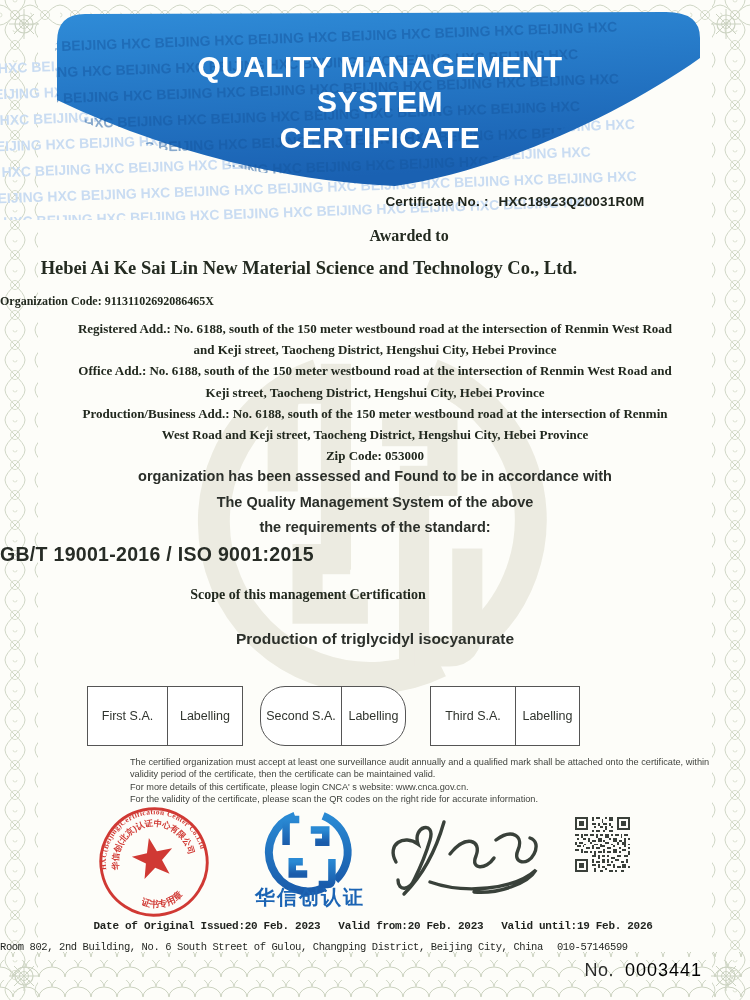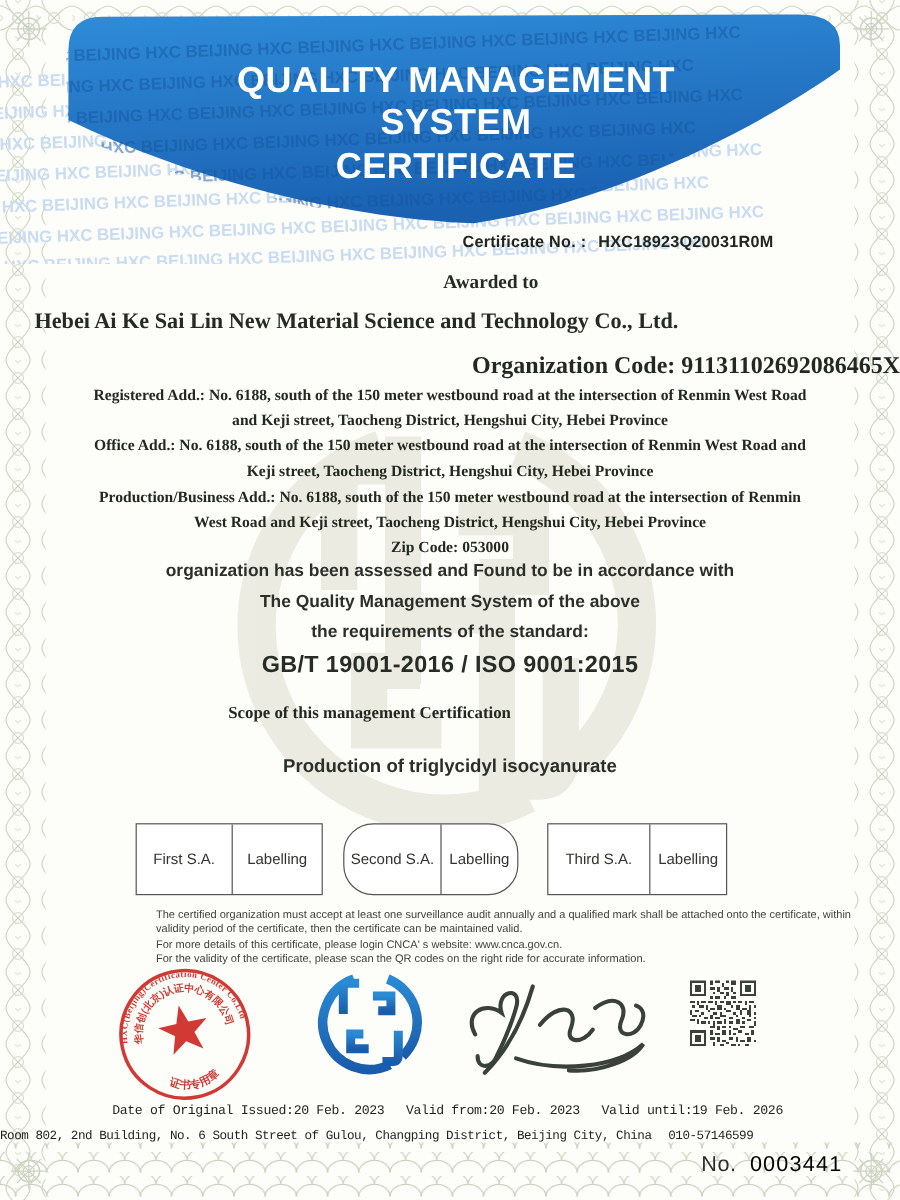--- a/index.html
+++ b/index.html
@@ -10,36 +10,36 @@
 
   
   #header-svg{left:0;top:0;}
 
   
   .certno{top:194px;left:330px;width:370px;text-align:center;font-size:13.5px;font-weight:bold;
           letter-spacing:.2px;color:#20261d;}
   .certno .val{margin-left:10px;}
   .awarded{top:227px;left:0;width:750px;text-align:center;font-family:"Liberation Serif",serif;
            font-weight:bold;font-size:16px;color:#242b21;padding-left:34px;}
-  .company{top:258px;left:0;width:594px;text-align:center;font-family:"Liberation Serif",serif;
+  .company{top:258px;left:12px;width:594px;text-align:center;font-family:"Liberation Serif",serif;
            font-weight:bold;font-size:18.5px;color:#242b21;}
-  .orgcode{top:294px;left:0;width:750px;text-align:right;font-family:"Liberation Serif",serif;
-           font-weight:bold;font-size:20px;}
+  .orgcode{top:294px;left:0;width:750px;text-align:left;font-family:"Liberation Serif",serif;
+           font-weight:bold;font-size:12px;}
   .addresses{top:318px;left:75px;width:600px;text-align:center;font-family:"Liberation Serif",serif;
              font-weight:bold;font-size:13px;line-height:21.2px;}
   .statement{top:464px;left:95px;width:560px;text-align:center;font-weight:bold;font-size:14.5px;
              line-height:25.5px;color:#2b2f2a;}
-  .standard{top:543px;left:0;width:750px;text-align:center;font-weight:bold;font-size:19.5px;
+  .standard{top:543px;left:0;width:750px;text-align:left;font-weight:bold;font-size:19.5px;
             letter-spacing:.3px;color:#272c26;}
   .scope-label{top:587px;left:0;width:616px;text-align:center;font-family:"Liberation Serif",serif;
                font-weight:bold;font-size:14px;}
   .scope-value{top:630px;left:0;width:750px;text-align:center;font-weight:bold;font-size:15.5px;color:#2b2f2a;}
 
   
-  .audit-row{top:686px;left:113px;display:flex;}
+  .audit-row{top:686px;left:87px;display:flex;}
   .audit-group{display:flex;border:1.5px solid #555;height:58px;background:#fff;}
   .audit-group.g1{margin-right:17px;}
   .audit-group.g2{margin-right:24px;border-radius:25px;}
   .audit-cell{display:flex;align-items:center;justify-content:center;font-size:12.5px;color:#30342e;}
   .audit-cell.first{border-right:1.5px solid #555;}
   .g1 .first{width:79px;} .g1 .second{width:74px;}
   .g2 .first{width:80px;} .g2 .second{width:63px;}
   .g3 .first{width:84px;} .g3 .second{width:63px;}
 
   
@@ -48,21 +48,21 @@
   
   #seal-svg{left:96px;top:804px;mix-blend-mode:multiply;}
   #logo-svg{left:259px;top:806px;}
   .logo-caption{top:884px;left:244px;width:132px;text-align:center;font-weight:bold;font-size:20px;
                 color:#1b64b4;letter-spacing:2px;font-family:"Liberation Sans",sans-serif;}
   #sig-svg{left:378px;top:810px;}
   #qr-svg{left:575px;top:817px;}
 
   
   .dates{top:920px;left:0;width:746px;text-align:center;font-family:"Liberation Mono",monospace;
-         font-size:11px;letter-spacing:-.3px;color:#1f221e;white-space:nowrap;}
+         font-size:11px;letter-spacing:-.3px;color:#1f221e;white-space:nowrap;font-weight:bold;}
   .dates span{margin:0 9px;}
   .issuer{top:941px;left:0;width:750px;text-align:left;font-family:"Liberation Mono",monospace;
           font-size:10.5px;letter-spacing:-.4px;color:#1f221e;white-space:nowrap;}
   .issuer .phone{margin-left:14px;}
   .serial{top:960px;right:48px;font-size:18px;color:#2c2c2c;letter-spacing:.5px;}
   .serial .num{color:#000000;margin-left:11px;letter-spacing:1px;}
 </style>
 </head>
 <body>
 
@@ -232,20 +232,21 @@
     <defs>
       <linearGradient id="logoGrad" x1="0" y1="0" x2="0" y2="1">
         <stop offset="0" stop-color="#2a8ad4"></stop>
         <stop offset="1" stop-color="#1a5cab"></stop>
       </linearGradient>
     </defs>
     <g stroke="url(#logoGrad)" fill="none" transform="scale(0.92)">
       <use href="#hxc-glyph"></use>
     </g>
   </svg>
+  <div class="abs logo-caption">华信创认证</div>
 
   <svg id="sig-svg" class="abs" width="165" height="95" viewBox="0 0 165 95">
     <g fill="none" stroke="#39413a" stroke-width="3.4" stroke-linecap="round">
       <path d="M18,52 C8,34 26,24 40,34 C34,16 58,10 52,30 C48,44 42,58 36,70 C32,80 20,82 20,70"></path>
       <path d="M66,12 C58,40 44,66 26,84"></path>
       <path d="M72,44 C88,24 104,30 98,46 C92,60 108,60 116,48"></path>
       <path d="M118,30 C134,18 146,26 140,40 C134,54 150,56 156,44 C160,36 158,30 152,28"></path>
       <path d="M52,72 C86,84 136,80 158,60 C150,74 120,84 96,82"></path>
     </g>
   </svg>

